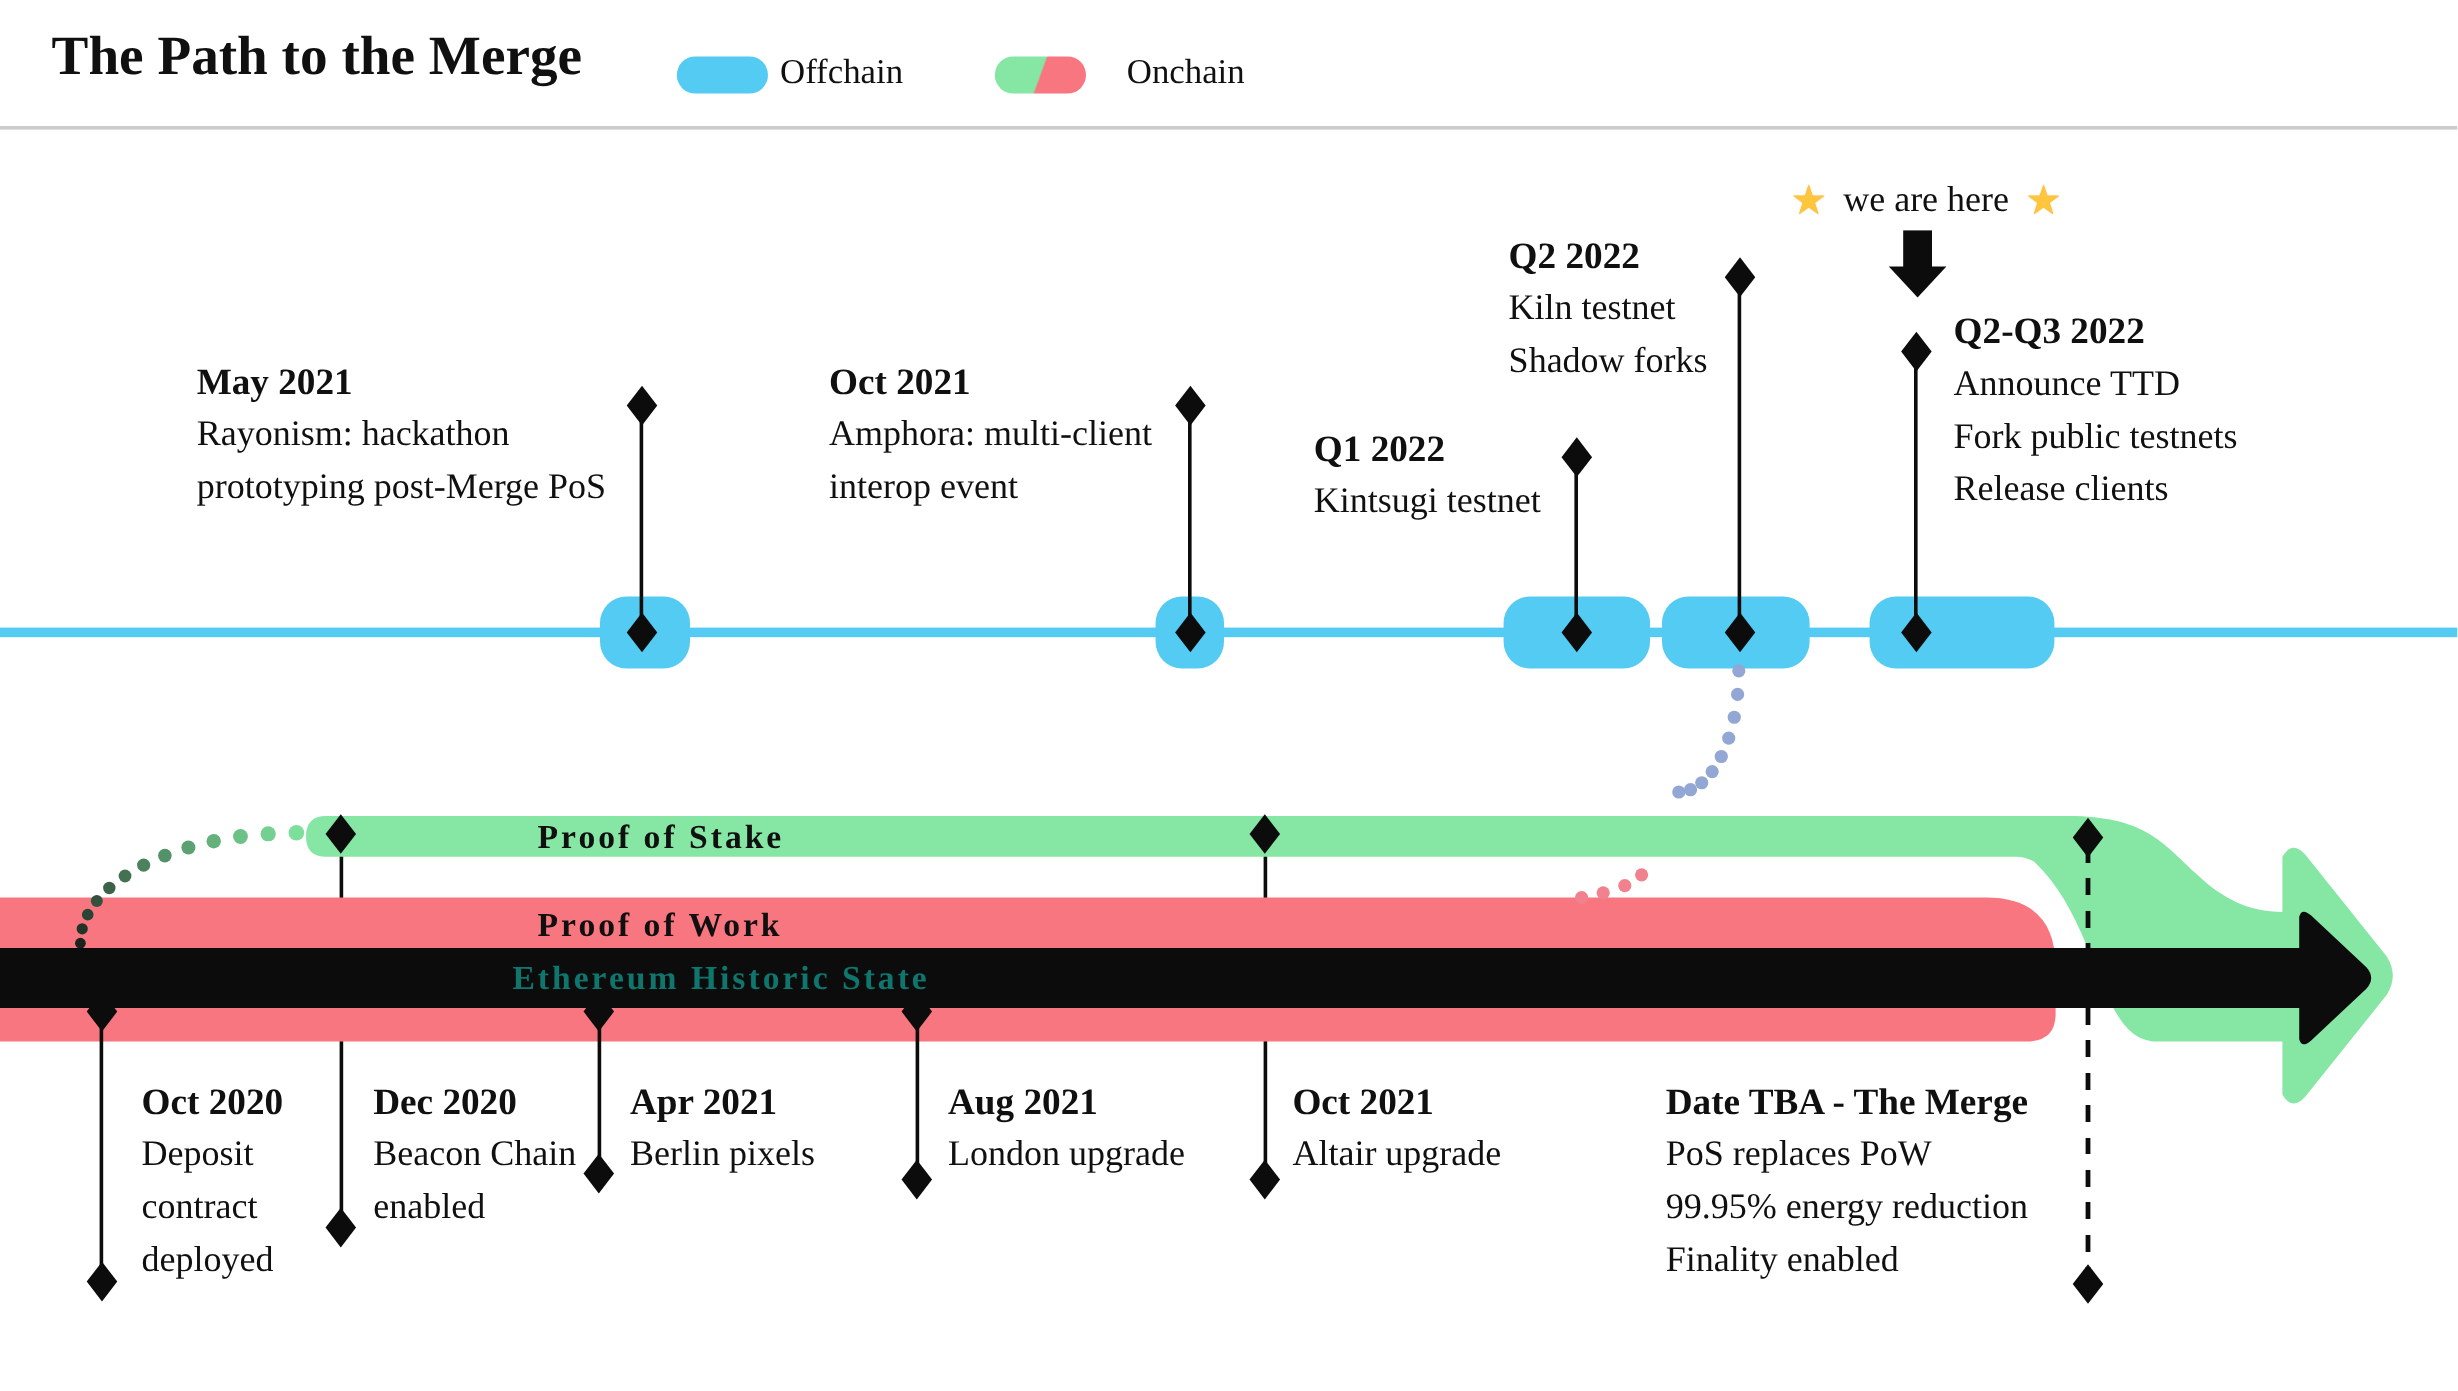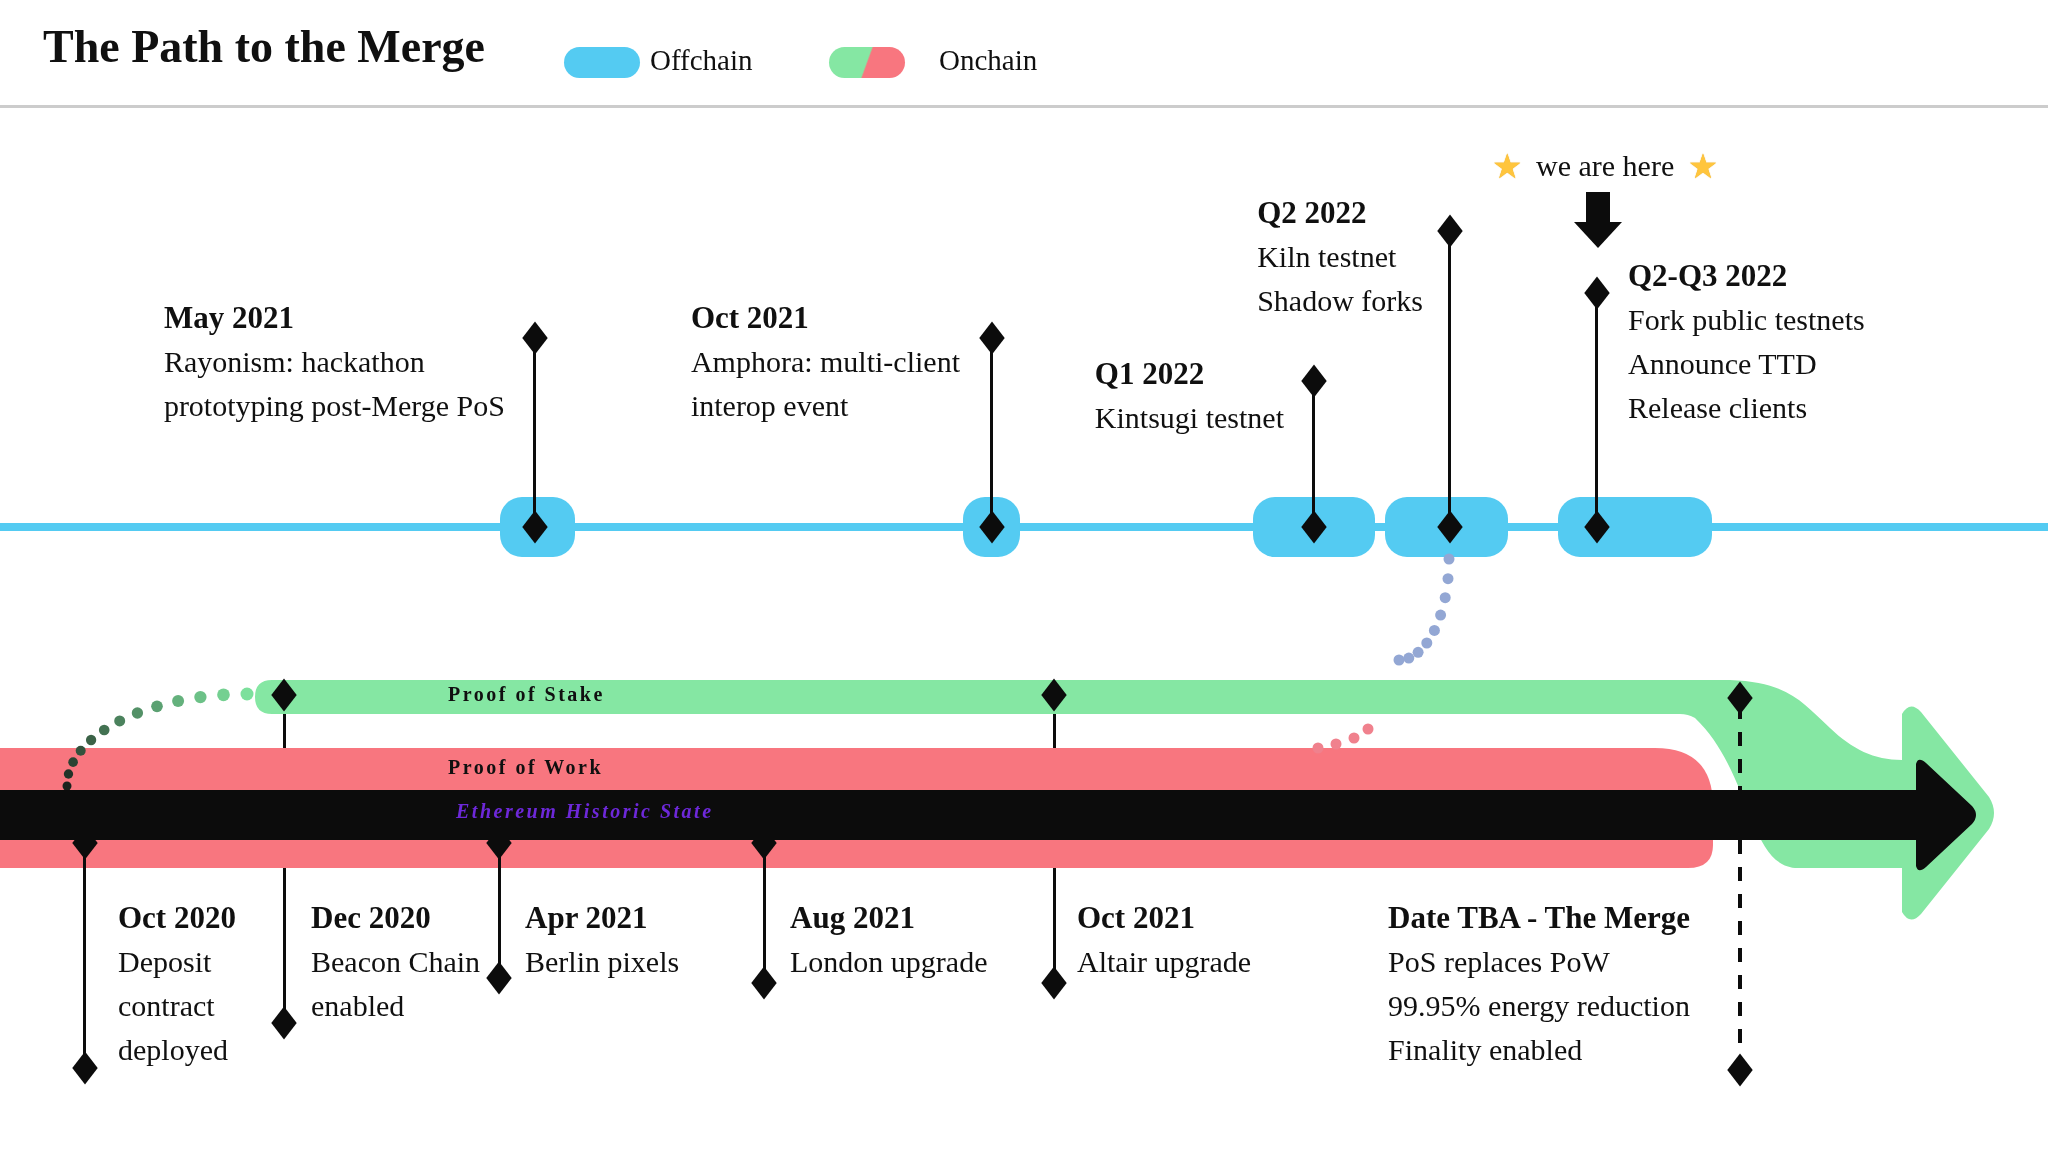--- a/index.html
+++ b/index.html
@@ -15,21 +15,21 @@
   .vln{position:absolute;width:3px;background:#0c0c0c;z-index:2;}
   .vln0{z-index:0;}
   .dash{position:absolute;width:4px;z-index:2;
         background:repeating-linear-gradient(#0c0c0c 0 14px,transparent 14px 27px);}
   .dm{position:absolute;width:18px;height:18px;background:#0c0c0c;z-index:4;
       transform:scale(1,1.3) rotate(45deg);}
   .ms{position:absolute;z-index:5;}
   .ms .date{font-size:31px;font-weight:bold;line-height:44px;white-space:nowrap;}
   .ms .line{font-size:30px;line-height:44px;white-space:nowrap;}
   .right{}
-  .band-label{position:absolute;z-index:5;font-size:20px;font-weight:bold;letter-spacing:2.5px;white-space:nowrap;}
+  .band-label{position:absolute;z-index:5;font-size:28px;font-weight:bold;letter-spacing:2.5px;white-space:nowrap;}
   .we{font-size:30px;white-space:nowrap;}
   .star{color:var(--gold);font-size:34px;vertical-align:-2px;text-shadow:0 0 1px #e09b00;}
   .arrow-shaft{position:absolute;background:#0c0c0c;z-index:5;}
   .arrow-head{position:absolute;width:0;height:0;z-index:5;
               border-left:24px solid transparent;border-right:24px solid transparent;
               border-top:26px solid #0c0c0c;}
   svg{position:absolute;left:0;top:0;}
   .z1{z-index:1;} .z3{z-index:3;}
 </style>
 </head>
@@ -84,22 +84,22 @@
     <div class="date">Q1 2022</div>
     <div class="line">Kintsugi testnet</div>
   </div>
   <div class="ms right" style="right:625px;top:191px;">
     <div class="date">Q2 2022</div>
     <div class="line">Kiln testnet</div>
     <div class="line">Shadow forks</div>
   </div>
   <div class="ms" style="left:1628px;top:254px;">
     <div class="date">Q2-Q3 2022</div>
+    <div class="line">Announce TTD</div>
     <div class="line">Fork public testnets</div>
-    <div class="line">Announce TTD</div>
     <div class="line">Release clients</div>
   </div>
 
   <div class="vln vln0" style="left:283px;top:700px;height:323px;"></div>
   <div class="vln vln0" style="left:1053px;top:700px;height:283px;"></div>
 
   <svg class="z1" width="2048" height="1159" viewBox="0 0 2048 1159">
     <path d="M 272 680 H 1730 C 1788 682 1802 702 1830 728 C 1852 749 1874 760 1902 760
          L 1902 714 Q 1910 700 1921 712 L 1989 797 Q 1999 813 1989 829 L 1921 914 Q 1910 926 1902 912
          L 1902 868 H 1798 C 1748 868 1752 772 1695 718 Q 1688 714 1680 714 H 272
@@ -139,21 +139,21 @@
         <circle cx="1318.0" cy="748.0" r="5.5" fill="#F0818D"></circle>
         <circle cx="1336.0" cy="744.0" r="5.5" fill="#F0818D"></circle>
         <circle cx="1354.0" cy="738.0" r="5.5" fill="#F0818D"></circle>
         <circle cx="1368.0" cy="729.0" r="5.5" fill="#F0818D"></circle>
       </g>
     <path d="M 0 790 H 1916 V 764 Q 1918 756 1926 763 L 1972 806 Q 1980 815 1972 824 L 1926 867 Q 1918 874 1916 866 V 840 H 0 Z" fill="#0c0c0c"></path>
   </svg>
 
   <div class="band-label" style="left:448px;top:683px;">Proof of Stake</div>
   <div class="band-label" style="left:448px;top:756px;">Proof of Work</div>
-  <div class="band-label" style="left:456px;top:800px;color:#6d28d9;font-style:italic;">Ethereum Historic State</div>
+  <div class="band-label" style="left:427px;top:800px;color:#0f766e;">Ethereum Historic State</div>
 
   <div class="dm" style="left:526px;top:329px;"></div>
   <div class="dm" style="left:983px;top:329px;"></div>
   <div class="dm" style="left:1305px;top:372px;"></div>
   <div class="dm" style="left:1441px;top:222px;"></div>
   <div class="dm" style="left:1588px;top:284px;"></div>
 
   <div class="dm" style="left:526px;top:518px;"></div>
   <div class="dm" style="left:983px;top:518px;"></div>
   <div class="dm" style="left:1305px;top:518px;"></div>

